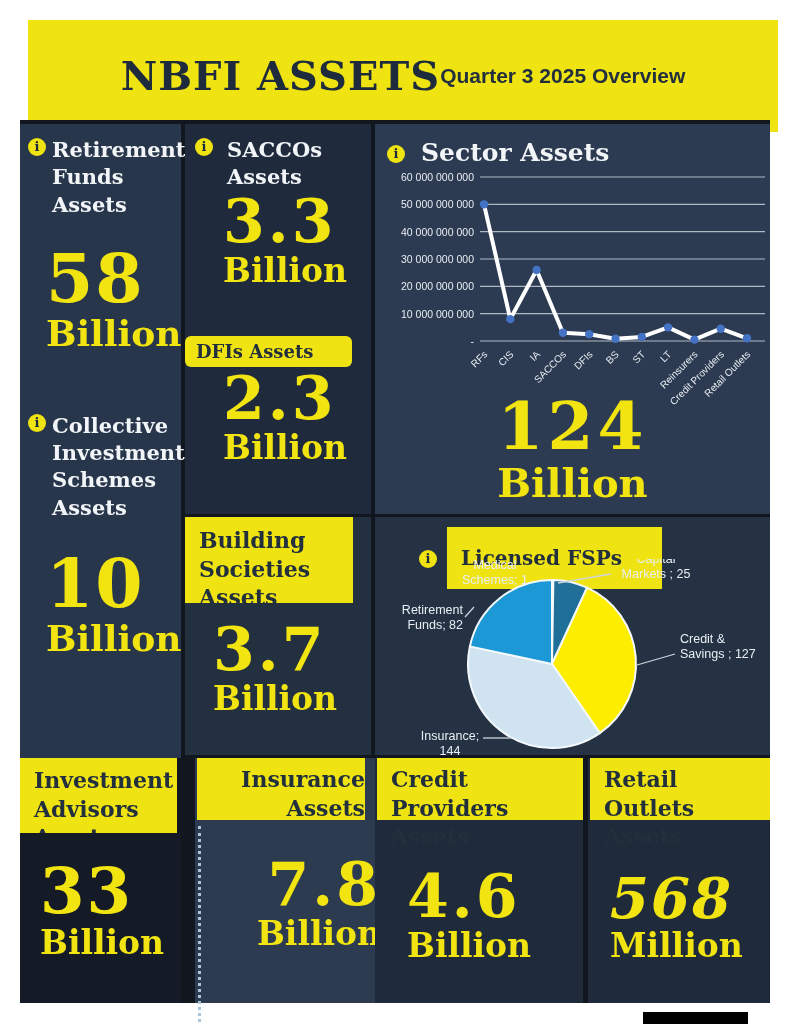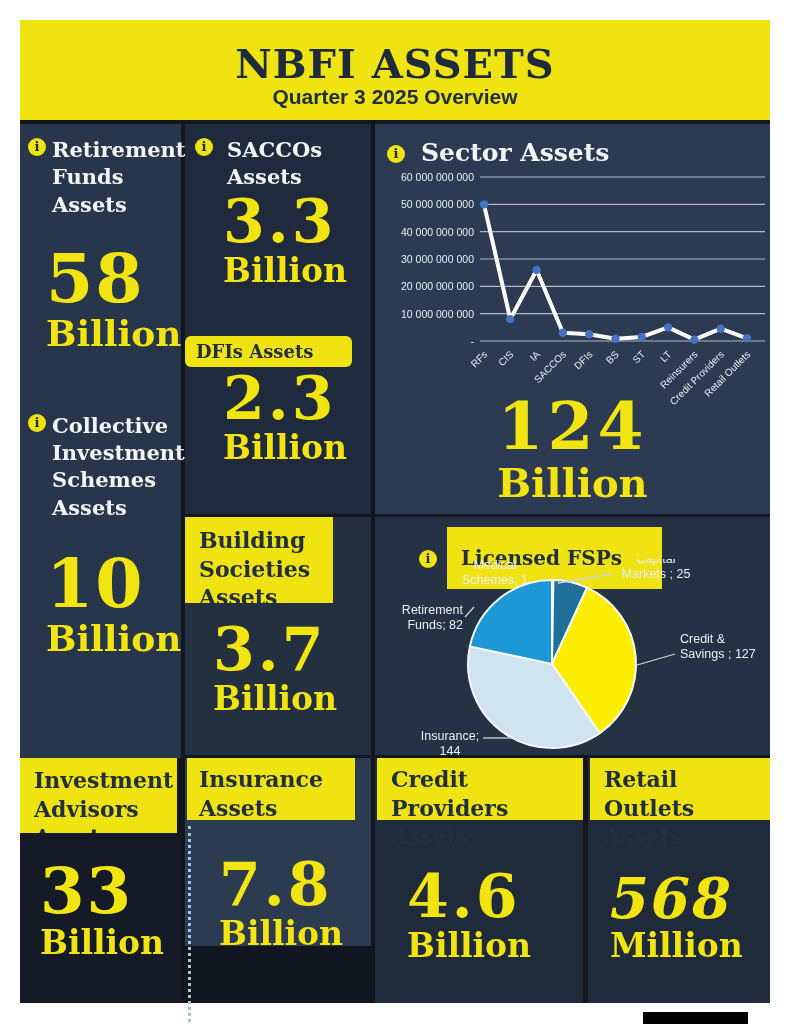--- a/index.html
+++ b/index.html
@@ -1,51 +1,51 @@
 <!DOCTYPE html>
 <html><head>
 <meta charset="utf-8">
 <style>
   html,body{margin:0;padding:0;background:#ffffff;}
   .page{position:relative;width:791px;height:1024px;background:#ffffff;overflow:hidden;
         font-family:"DejaVu Serif",serif;}
   
-  .header{position:absolute;left:20px;top:20px;width:750px;height:112px;background:#f0e312;
-          display:flex;flex-direction:column;align-items:center;justify-content:center;}
+  .header{position:absolute;left:28px;top:20px;width:750px;height:112px;background:#f0e312;
+          display:flex;flex-direction:row;align-items:center;justify-content:center;}
   .header .title{font-size:40px;font-weight:800;color:#1d2b3c;letter-spacing:1px;line-height:1.05;}
   .header .subtitle{font-size:21px;font-weight:700;color:#22303d;font-family:"Liberation Sans",sans-serif;}
   
   .grid{position:absolute;left:20px;top:120px;width:750px;height:883px;background:#11161f;}
   .panel{position:absolute;box-sizing:border-box;}
   .p-col1-top{left:0;top:4px;width:161px;height:634px;background:#28364b;padding:12px 8px 0 8px;}
   .p-adv-label{left:0;top:638px;width:157px;height:75px;background:#f0e312;padding:8px 6px 0 14px;}
   .p-adv-value{left:0;top:713px;width:161px;height:170px;background:#141b27;padding:26px 0 0 20px;}
   .p-col2-top{left:165px;top:4px;width:186px;height:390px;background:#1f2b3c;padding:12px 0 0 10px;}
   .p-col2-mid{left:165px;top:397px;width:186px;height:238px;background:#22303f;}
-  .p-col2-bot{left:165px;top:638px;width:186px;height:188px;background:#2c3b4f;}
+  .p-col2-bot{left:175px;top:638px;width:186px;height:245px;background:#2c3b4f;text-align:right;}
   .p-chart{left:355px;top:4px;width:395px;height:390px;background:#2c3b51;padding:14px 0 0 12px;}
   .p-pie{left:355px;top:397px;width:395px;height:238px;background:#243243;}
   .p-credit{left:355px;top:638px;width:208px;height:245px;background:#1f2b3b;}
   .p-retail{left:568px;top:638px;width:182px;height:245px;background:#1f2b3b;}
   
   .labelrow{display:flex;align-items:flex-start;gap:6px;}
   .info{flex:0 0 auto;width:18px;height:18px;border-radius:50%;background:#f0e312;color:#1d2b3c;
         font-weight:800;font-size:13px;line-height:18px;text-align:center;margin-top:2px;}
   .stat-label{color:#f2f5f8;font-size:21px;font-weight:700;line-height:1.3;max-width:118px;}
   .stat-value{color:#f2e410;font-weight:800;line-height:1.0;}
   .stat-unit{color:#f2e410;font-weight:800;}
   .v-xl{font-size:68px;letter-spacing:2px;}
   .v-lg{font-size:60px;letter-spacing:3px;}
   .u-lg{font-size:36px;}
   .u-md{font-size:33px;}
   .ybox{background:#f0e312;color:#22303d;font-weight:700;}
   .ybox .t{font-size:22px;line-height:1.3;}
   .dfis-strip{position:absolute;left:0;top:212px;width:167px;height:31px;background:#f0e312;
               color:#22303d;font-weight:700;font-size:18px;line-height:31px;padding-left:11px;box-sizing:border-box;border-radius:6px;}
-  .bs-box{position:absolute;left:0;top:0;width:148px;height:86px;padding:9px 0 0 14px;box-sizing:border-box;}
+  .bs-box{position:absolute;left:0;top:0;width:168px;height:86px;padding:9px 0 0 14px;box-sizing:border-box;}
   .ins-box{position:absolute;left:2px;top:0;width:168px;height:62px;padding:7px 0 0 12px;box-sizing:border-box;}
   .cr-box{position:absolute;left:2px;top:0;width:206px;height:62px;padding:7px 0 0 14px;box-sizing:border-box;}
   .rt-box{position:absolute;left:2px;top:0;width:180px;height:62px;padding:7px 0 0 14px;box-sizing:border-box;}
   .dotline{position:absolute;left:3px;top:68px;height:196px;border-left:3px dotted #a9c5da;}
   .dotline:after{content:"";position:absolute;left:-5px;bottom:-8px;width:0;height:0;
                  border-left:4px solid transparent;border-right:4px solid transparent;border-top:6px solid #a9c5da;}
   .chart-title{color:#f2f5f8;font-size:25px;font-weight:700;margin-left:10px;}
   .total-block{position:absolute;left:0;right:0;bottom:8px;text-align:center;}
   .total-block .stat-value{font-size:66px;letter-spacing:4px;}
   .total-block .stat-unit{font-size:40px;}

